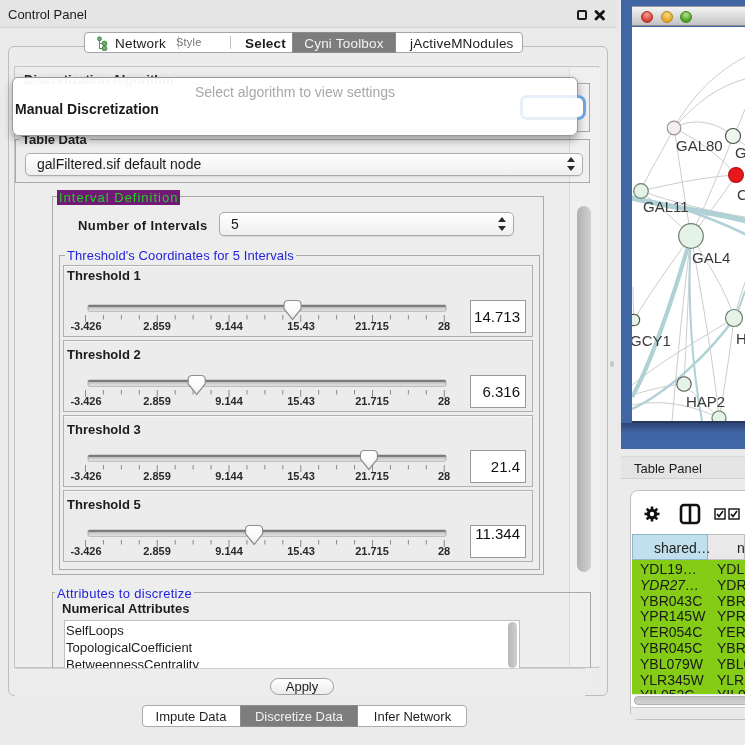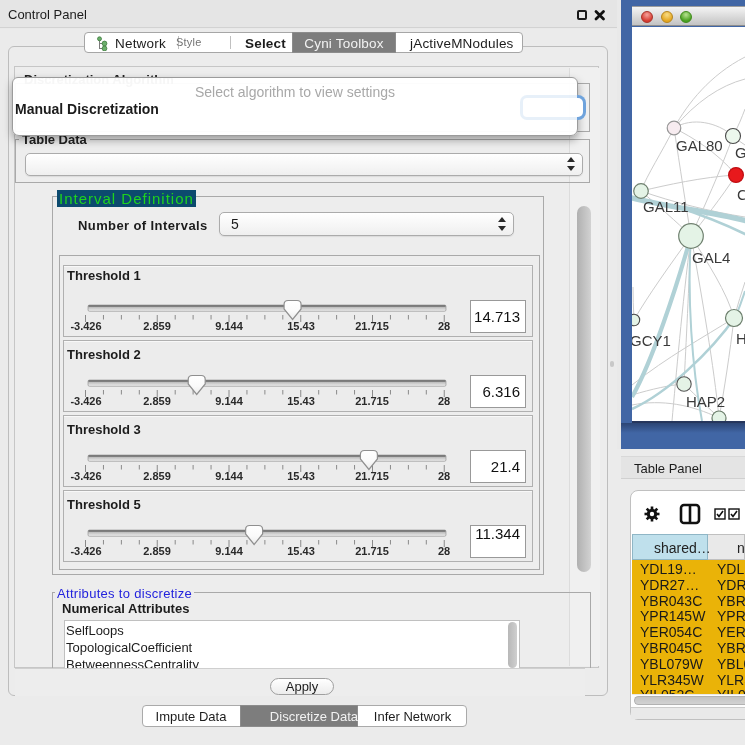--- a/index.html
+++ b/index.html
@@ -43,37 +43,39 @@
 <div class="abs" style="left:245px;top:36px;font-size:13.5px;letter-spacing:0.2px;color:#1c1c1c;font-weight:bold;">Select</div>
 <div class="abs" style="left:292px;top:36px;width:104px;text-align:center;font-size:13.5px;letter-spacing:0.2px;color:#1c1c1c;color:#f2f2f2;">Cyni Toolbox</div>
 <div class="abs" style="left:410px;top:36px;font-size:13.5px;letter-spacing:0.2px;color:#1c1c1c;">jActiveMNodules</div>
 <div class="abs" style="left:15px;top:83px;width:575px;height:49px;border:1px solid #a9a9a9;"></div>
 <div class="abs t13 b" style="left:24px;top:72px;color:#222;">Discretization Algorithm</div>
 <div class="abs" style="left:577px;top:95px;width:9px;height:25px;background:#fff;border:3px solid #6fa3dc;border-left:none;border-radius:0 8px 8px 0;z-index:5;"></div>
 <div class="abs" style="left:520px;top:95px;width:58px;height:25px;border:3px solid rgba(111,163,220,0.17);border-radius:7px 0 0 7px;z-index:5;border-right:none;"></div>
 <div class="abs" style="left:15px;top:139px;width:575px;height:44px;border:1px solid #a9a9a9;"></div>
 <div class="abs t13 b" style="left:19px;top:132px;background:#ededed;padding:0 3px;color:#222;">Table Data</div>
 <div class="abs" style="left:25px;top:153px;width:558px;height:23px;background:linear-gradient(#ffffff,#efefef);border:1px solid #ababab;border-radius:5px;box-shadow:0 1px 1px rgba(0,0,0,0.08);"></div>
+    <div class="abs" style="left:37px;top:156px;font-size:14px;color:#1c1c1c;">galFiltered.sif default node</div>
     <svg class="abs" style="left:565px;top:156px;" width="12" height="16">
       <path d="M6 1 L10 6 L2 6 Z" fill="#2a2a2a"></path>
       <path d="M6 15 L10 10 L2 10 Z" fill="#2a2a2a"></path>
     </svg>
 <div class="abs" style="left:12px;top:77px;width:566px;height:59px;z-index:4;background:rgba(255,255,255,0.96);border:1px solid #9b9b9b;border-radius:6px 6px 7px 7px;box-shadow:0 4px 9px rgba(0,0,0,0.35);"></div>
 <div class="abs b" style="left:15px;top:101px;font-size:14px;color:#1c1c1c;z-index:4;">Manual Discretization</div>
 <div class="abs" style="left:12px;top:84px;width:566px;text-align:center;font-size:14px;color:#a8a8a8;z-index:4;">Select algorithm to view settings</div>
 <div class="abs" style="left:52px;top:196px;width:492px;height:379px;border:1px solid #a9a9a9;"></div>
-<div class="abs" style="left:57px;top:190px;font-size:15px;letter-spacing:1px;color:#1ed31e;background:#0c4a6e;padding:0 2px;">Interval Definition</div>
+<div class="abs" style="left:57px;top:190px;font-size:13px;letter-spacing:1px;color:#1ed31e;background:#701a75;padding:0 2px;">Interval Definition</div>
 <div class="abs t13 b" style="left:78px;top:218px;letter-spacing:0.4px;">Number of Intervals</div>
 <div class="abs" style="left:219px;top:212px;width:295px;height:24px;background:linear-gradient(#ffffff,#efefef);border:1px solid #ababab;border-radius:5px;box-shadow:0 1px 1px rgba(0,0,0,0.08);"></div>
     <div class="abs" style="left:231px;top:216px;font-size:14px;color:#1c1c1c;">5</div>
     <svg class="abs" style="left:496px;top:216px;" width="12" height="16">
       <path d="M6 1 L10 6 L2 6 Z" fill="#2a2a2a"></path>
       <path d="M6 15 L10 10 L2 10 Z" fill="#2a2a2a"></path>
     </svg>
 <div class="abs" style="left:59px;top:255px;width:481px;height:315px;border:1px solid #a9a9a9;"></div>
+<div class="abs" style="left:65px;top:248px;font-size:13px;letter-spacing:0.1px;color:#2323dd;background:#ededed;padding:0 2px;">Threshold's Coordinates for 5 Intervals</div>
 <div class="abs" style="left:63px;top:265px;width:470px;height:72px;background:#ececec;border:1px solid #b0b0b0;box-shadow:inset 0 1px 0 #f8f8f8;"></div>
 <div class="abs t13 b" style="left:67px;top:268px;">Threshold 1</div>
 <svg class="abs" style="left:63px;top:265px;" width="470" height="70">
       <rect x="25" y="40" width="358" height="6.3" rx="1.5" fill="url(#trk)" stroke="#8d8d8d" stroke-width="0.6"></rect>
       <line x1="25.5" y1="41" x2="382.5" y2="41" stroke="#6e6e6e" stroke-width="1.6"></line>
       <g stroke="#8a8a8a" stroke-width="1">
         <line x1="22.50" y1="50" x2="22.50" y2="57"></line>
         <line x1="40.44" y1="50" x2="40.44" y2="54.5"></line>
         <line x1="58.38" y1="50" x2="58.38" y2="54.5"></line>
         <line x1="76.31" y1="50" x2="76.31" y2="54.5"></line>
@@ -240,21 +242,21 @@
 <div class="abs t13" style="left:66px;top:623px;">SelfLoops</div>
 <div class="abs t13" style="left:66px;top:640px;">TopologicalCoefficient</div>
 <div class="abs t13" style="left:66px;top:657px;">BetweennessCentrality</div>
 <div class="abs" style="left:508px;top:622px;width:9px;height:46px;background:linear-gradient(to right,#b8b8b8,#cfcfcf);border-radius:5px;"></div>
 <div class="abs" style="left:15px;top:668px;width:570px;height:28px;background:#ededed;border-top:1px solid #cfcfcf;"></div>
 <div class="abs" style="left:270px;top:678px;width:64px;height:17px;background:linear-gradient(#fff,#ececec);border:1px solid #9f9f9f;border-radius:9px;"></div>
 <div class="abs t13" style="left:270px;top:679px;width:64px;text-align:center;">Apply</div>
 <div class="abs" style="left:142px;top:705px;width:325px;height:22px;background:#fff;border:1px solid #aaa;border-radius:4px;"></div>
 <div class="abs" style="left:240px;top:705px;width:118px;height:22px;background:#7d7d7d;border:1px solid #8c8c8c;"></div>
 <div class="abs t13" style="left:142px;top:709px;width:98px;text-align:center;">Impute Data</div>
-<div class="abs t13" style="left:240px;top:709px;width:118px;text-align:right;color:#f2f2f2;">Discretize Data</div>
+<div class="abs t13" style="left:240px;top:709px;width:118px;text-align:center;color:#f2f2f2;">Discretize Data</div>
 <div class="abs t13" style="left:358px;top:709px;width:109px;text-align:center;">Infer Network</div>
 <div class="abs" style="left:610px;top:361px;width:4px;height:6px;background:#c8c8c8;border-radius:2px;"></div>
 <div class="abs" style="left:621px;top:0;width:124px;height:449px;background:#4166a5;"></div>
 <div class="abs" style="left:632px;top:6px;width:113px;height:20px;background:linear-gradient(#f4f4f4,#c3c3c3);border-bottom:1px solid #8e8e8e;border-top:1px solid #9d9d9d;"></div>
 <div class="abs" style="left:641px;top:11px;width:12px;height:12px;border-radius:50%;background:radial-gradient(circle at 50% 28%, #f5a29b 0%, #d63a2f 70%);border:1px solid #a83228;"></div>
 <div class="abs" style="left:661px;top:11px;width:12px;height:12px;border-radius:50%;background:radial-gradient(circle at 50% 28%, #f8dc85 0%, #e4a61f 70%);border:1px solid #b5851d;"></div>
 <div class="abs" style="left:680px;top:11px;width:12px;height:12px;border-radius:50%;background:radial-gradient(circle at 50% 28%, #b8e291 0%, #48a01e 70%);border:1px solid #3f8a1a;"></div>
 <div class="abs" style="left:632px;top:27px;width:113px;height:394px;background:#fff;overflow:hidden;">
 <svg width="113" height="394" style="position:absolute;left:0;top:0;">
 <g fill="none" stroke="#cccccc" stroke-width="1">
@@ -342,24 +344,24 @@
 <path d="M3 6 L5 8.5 L9 3" fill="none" stroke="#111" stroke-width="1.6"></path>
     </svg>
 <svg class="abs" style="left:728px;top:508px;" width="12" height="12">
 <rect x="1" y="1" width="10" height="10" fill="none" stroke="#111" stroke-width="1.4"></rect>
 <path d="M3 6 L5 8.5 L9 3" fill="none" stroke="#111" stroke-width="1.6"></path>
     </svg>
 <div class="abs" style="left:632px;top:534px;width:76px;height:26px;background:#bfe0ec;border:1px solid #8fb6c6;"></div>
 <div class="abs" style="left:708px;top:534px;width:37px;height:26px;background:#e9e9e9;border:1px solid #c0c0c0;border-left:none;"></div>
 <div class="abs" style="left:654px;top:540px;font-size:14px;color:#222;">shared…</div>
 <div class="abs" style="left:737px;top:540px;font-size:14px;color:#222;">na</div>
-<div class="abs" style="left:632px;top:560px;width:113px;height:134px;background:#eab308;overflow:hidden;">
+<div class="abs" style="left:632px;top:560px;width:113px;height:134px;background:#84cc16;overflow:hidden;">
 <div class="abs" style="left:8px;top:1px;font-size:14px;color:#1a1a1a;">YDL19…</div>
 <div class="abs" style="left:85px;top:1px;font-size:14px;color:#1a1a1a;">YDL1</div>
-<div class="abs" style="left:8px;top:17px;font-size:14px;color:#1a1a1a;">YDR27…</div>
+<div class="abs" style="left:8px;top:17px;font-size:14px;color:#1a1a1a;font-style:italic;">YDR27…</div>
 <div class="abs" style="left:85px;top:17px;font-size:14px;color:#1a1a1a;">YDR2</div>
 <div class="abs" style="left:8px;top:33px;font-size:14px;color:#1a1a1a;">YBR043C</div>
 <div class="abs" style="left:85px;top:33px;font-size:14px;color:#1a1a1a;">YBR0</div>
 <div class="abs" style="left:8px;top:48px;font-size:14px;color:#1a1a1a;">YPR145W</div>
 <div class="abs" style="left:85px;top:48px;font-size:14px;color:#1a1a1a;">YPR1</div>
 <div class="abs" style="left:8px;top:64px;font-size:14px;color:#1a1a1a;">YER054C</div>
 <div class="abs" style="left:85px;top:64px;font-size:14px;color:#1a1a1a;">YER0</div>
 <div class="abs" style="left:8px;top:80px;font-size:14px;color:#1a1a1a;">YBR045C</div>
 <div class="abs" style="left:85px;top:80px;font-size:14px;color:#1a1a1a;">YBR0</div>
 <div class="abs" style="left:8px;top:96px;font-size:14px;color:#1a1a1a;">YBL079W</div>

